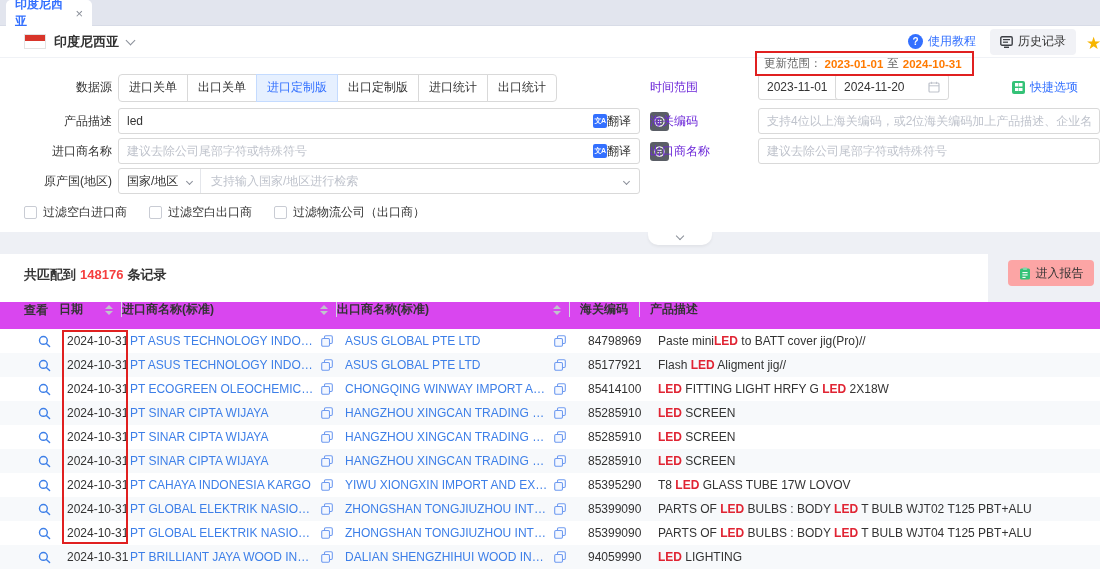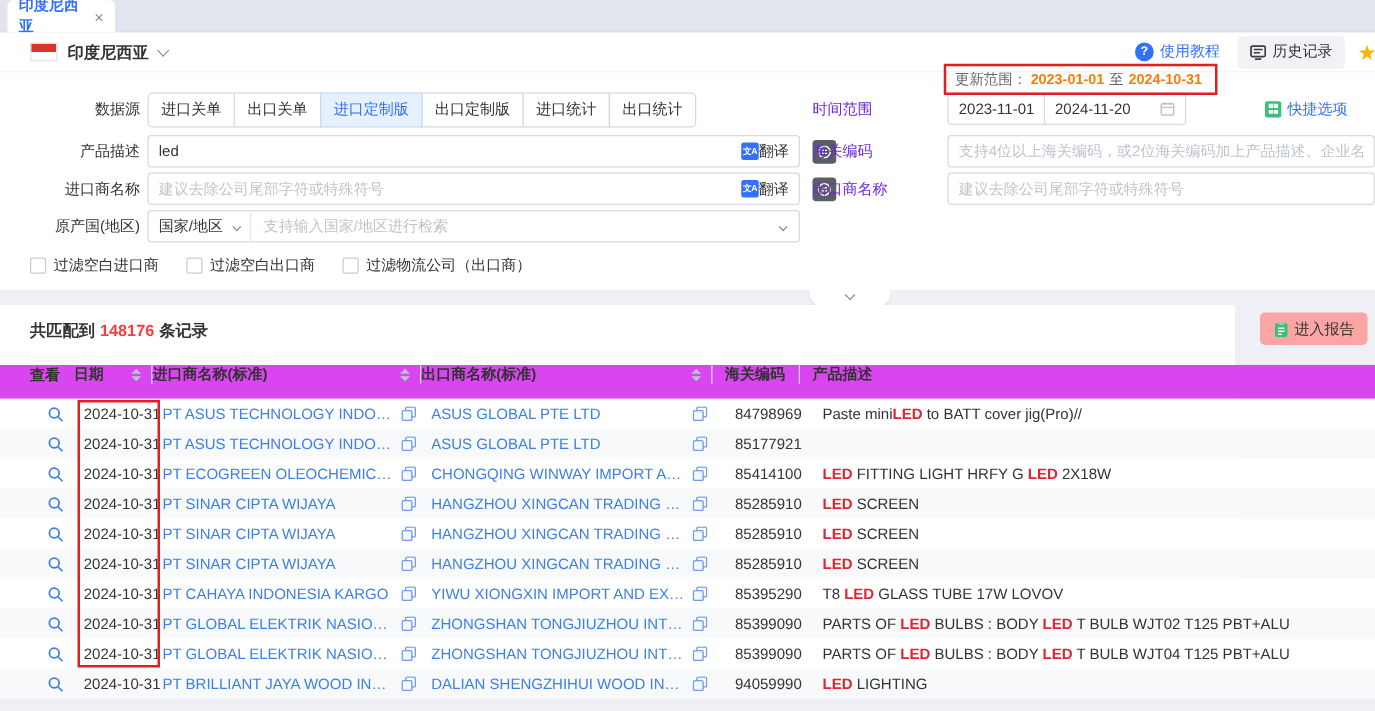--- a/index.html
+++ b/index.html
@@ -68,21 +68,21 @@
   .origin-box > .chev { margin-right:10px; }
 
   .cb-row { position:absolute; left:24px; top:146px; display:flex; gap:22px; }
   .cb-item { display:flex; align-items:center; gap:6px; cursor:pointer; }
   .cb-box { width:13px; height:13px; border:1px solid #c9ccd4; border-radius:2px; background:#fff; }
 
   .collapse-tab { position:absolute; left:648px; top:232px; width:64px; height:13px; background:#fff; border-radius:0 0 10px 10px; box-shadow:0 2px 3px rgba(0,0,0,0.05); display:flex; justify-content:center; cursor:pointer; }
   .collapse-tab .chev { width:6px; height:6px; border-color:#8a8f99; margin:0; margin-top:1px; }
 
   
-  .results { position:absolute; left:0; top:244px; width:988px; height:314px; background:#fff; }
+  .results { position:absolute; left:0; top:254px; width:988px; height:314px; background:#fff; }
   .count-line { position:absolute; left:24px; top:12px; font-size:13px; font-weight:700; color:#333; }
   .count-num { color:#f53f3f; margin:0 4px; }
   .report-btn { position:absolute; left:1008px; top:6px; width:86px; height:26px; background:#fca5a5; border-radius:4px; display:flex; align-items:center; justify-content:center; gap:5px; cursor:pointer; color:#333; }
 
   .thead { position:absolute; left:0; top:48px; width:1100px; height:27px; background:#d946ef; display:flex; align-items:flex-start; padding-left:16px; font-weight:700; }
   .tbody { position:absolute; left:0; top:75px; width:1100px; }
   .trow { display:flex; align-items:center; height:24px; padding-left:24px; background:#fff; }
   .trow.alt { background:#f7f9fb; }
   .c-view { width:40px; display:flex; justify-content:center; }
   .c-date { width:66px; padding-left:3px; }
@@ -345,20 +345,21 @@
     <span class="c-exp">
       <span class="link">ASUS GLOBAL PTE LTD</span>
       <span class="copy-ic">
         <svg width="12" height="12" viewBox="0 0 12 12">
                 <rect x="3.5" y="0.7" width="7.8" height="7.8" rx="1.2" fill="#fff" stroke="#6f9bf0" stroke-width="1.1"></rect>
                 <rect x="0.7" y="3.5" width="7.8" height="7.8" rx="1.2" fill="#f3f7ff" stroke="#6f9bf0" stroke-width="1.1"></rect>
               </svg>
       </span>
     </span>
     <span class="c-hs">85177921</span>
+    <span class="c-prod">Flash <span class="hl">LED</span> Aligment jig//</span>
   </div>
         <div class="trow">
     <span class="c-view">
       <span class="mag">
         <svg width="13" height="13" viewBox="0 0 13 13">
                 <circle cx="5.4" cy="5.4" r="3.9" fill="none" stroke="#3d7fe8" stroke-width="1.4"></circle>
                 <line x1="8.4" y1="8.4" x2="11.6" y2="11.6" stroke="#3d7fe8" stroke-width="1.4" stroke-linecap="round"></line>
               </svg>
       </span>
     </span>

